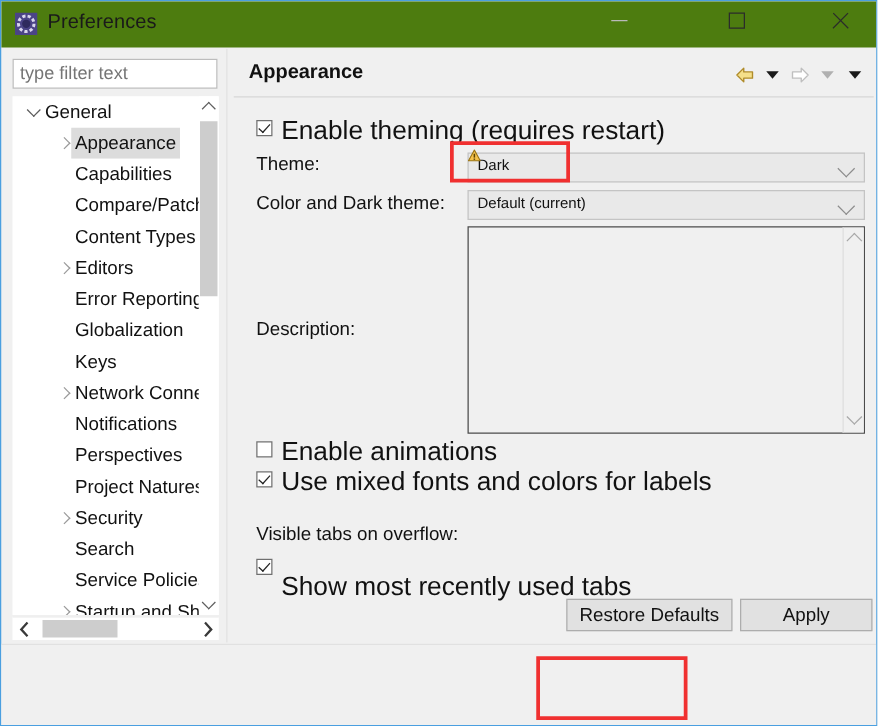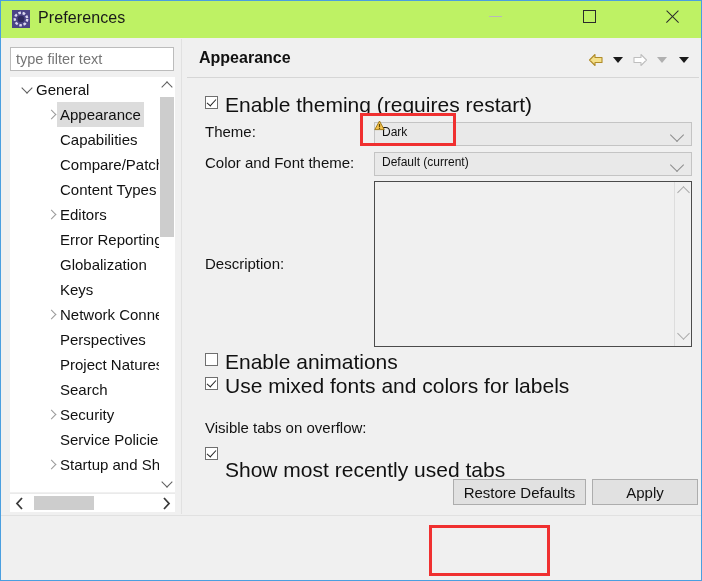--- a/index.html
+++ b/index.html
@@ -19,21 +19,21 @@
     background: #f0f0f0;
     border: 1px solid #4a9fe0;
     box-sizing: border-box;
   }
 
   
   .titlebar {
     position: absolute;
     left: 0; top: 0;
     width: 700px; height: 37px;
-    background: #bef264;
+    background: #4d7c0f;
     box-sizing: border-box;
   }
   .title-icon {
     position: absolute;
     left: 11px; top: 9px;
     width: 18px; height: 18px;
   }
   .title-text {
     position: absolute;
     left: 37px; top: 8px;
@@ -450,31 +450,34 @@
           <span class="lbl">Globalization</span>
         </div>
         <div class="trow lvl1">
           <span class="lbl">Keys</span>
         </div>
         <div class="trow lvl1">
           <span class="arrow a1"><span class="chev-right"></span></span>
           <span class="lbl">Network Connections</span>
         </div>
         <div class="trow lvl1">
+          <span class="lbl">Notifications</span>
+        </div>
+        <div class="trow lvl1">
           <span class="lbl">Perspectives</span>
         </div>
         <div class="trow lvl1">
           <span class="lbl">Project Natures</span>
-        </div>
-        <div class="trow lvl1">
-          <span class="lbl">Search</span>
         </div>
         <div class="trow lvl1">
           <span class="arrow a1"><span class="chev-right"></span></span>
           <span class="lbl">Security</span>
+        </div>
+        <div class="trow lvl1">
+          <span class="lbl">Search</span>
         </div>
         <div class="trow lvl1">
           <span class="lbl">Service Policies</span>
         </div>
         <div class="trow lvl1">
           <span class="arrow a1"><span class="chev-right"></span></span>
           <span class="lbl">Startup and Shutdown</span>
         </div>
       </div>
     <div class="tree-vsb">
@@ -540,21 +543,21 @@
         <svg width="11" height="11" viewBox="0 0 11 11">
           <path d="M5.5 1 L10.2 9.6 L0.8 9.6 Z" fill="#f5c24b" stroke="#9a7413" stroke-width="0.9" stroke-linejoin="round"></path>
           <rect x="4.9" y="4" width="1.2" height="3.1" fill="#5a4405"></rect>
           <rect x="4.9" y="7.8" width="1.2" height="1.1" fill="#5a4405"></rect>
         </svg>
       </span>
       <span class="val">Dark</span>
       <span class="cchev"></span>
     </div>
 
-    <span class="field-label" style="left:18px; top:113px;">Color and Font theme:</span>
+    <span class="field-label" style="left:18px; top:113px;">Color and Dark theme:</span>
     <div class="combo" style="left:187px; top:111px; width:318px;">
       <span class="val">Default (current)</span>
       <span class="cchev"></span>
     </div>
 
     <span class="field-label" style="left:18px; top:214px;">Description:</span>
     <div class="desc-box">
       <div class="desc-vsb">
         <span class="desc-caret up"></span>
         <span class="desc-caret dn"></span>

